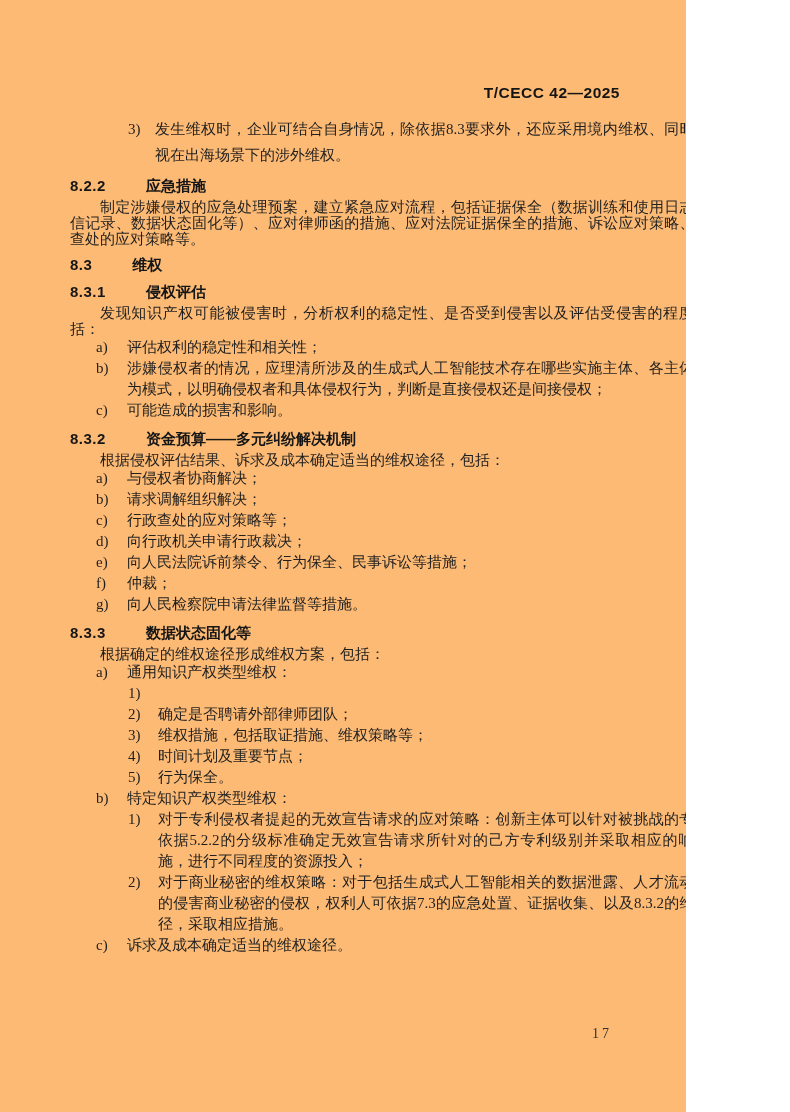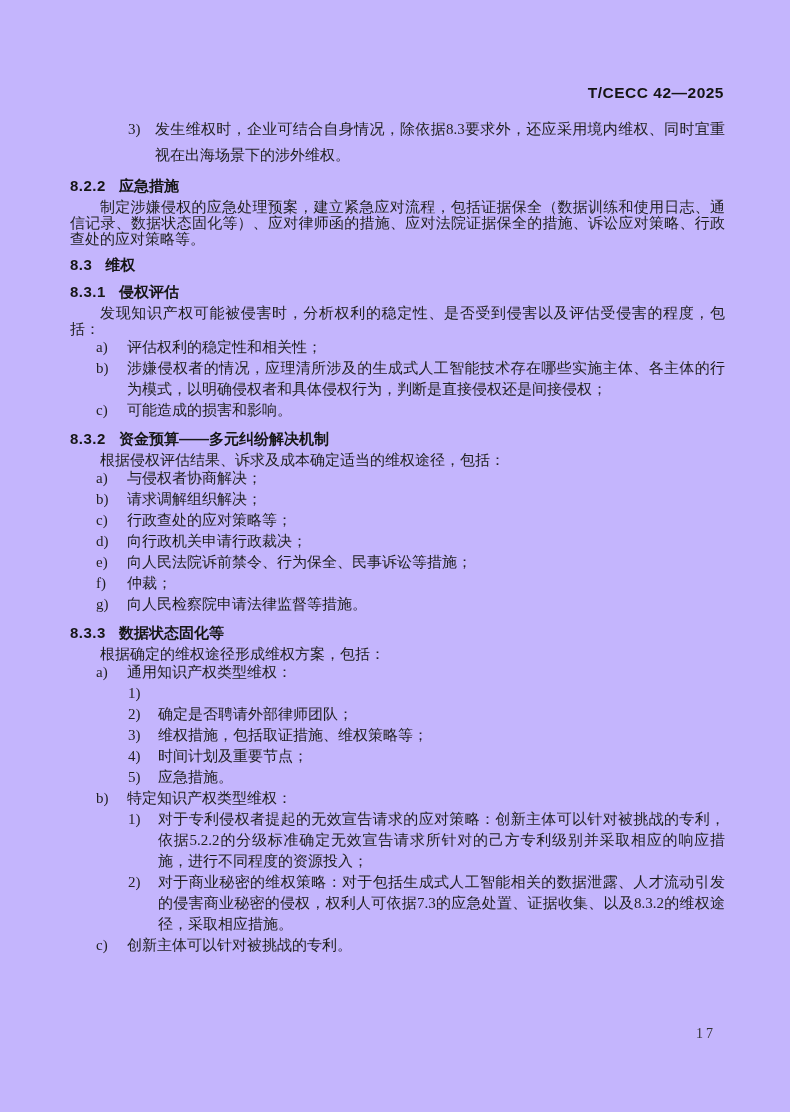--- a/index.html
+++ b/index.html
@@ -1,20 +1,20 @@
 <!DOCTYPE html>
 <html><head>
 <meta charset="utf-8">
 <style>
   html, body { margin: 0; padding: 0; background: #ffffff; }
   .page {
     position: relative;
-    width: 790px;
+    width: 686px;
     height: 1112px;
-    background: #c4b5fd;
+    background: #fdba74;
     color: #1f1f1f;
     font-family: "Liberation Serif", "DejaVu Serif", serif;
     font-size: 15px;
     overflow: hidden;
   }
   .doc-code {
     position: absolute;
     top: 84px;
     right: 66px;
     font-family: "Liberation Sans", "DejaVu Sans", sans-serif;
@@ -31,20 +31,21 @@
   }
   .heading {
     display: flex;
     align-items: baseline;
     font-family: "Liberation Sans", "DejaVu Sans", sans-serif;
     font-weight: bold;
     font-size: 15px;
     line-height: 19px;
     margin: 8px 0 4px 0;
     color: #161616;
+    gap: 27px;
   }
   .heading .num { margin-right: 13px; letter-spacing: 0.5px; }
   .para {
     margin: 0;
     text-indent: 2em;
     line-height: 16px;
     text-align: justify;
   }
   .li { display: flex; line-height: 21px; }
   .li .tx { flex: 1 1 auto; text-align: justify; }
@@ -163,38 +164,38 @@
     <div class="li lvl2">
       <span class="mk">3)</span>
       <span class="tx">维权措施，包括取证措施、维权策略等；</span>
     </div>
     <div class="li lvl2">
       <span class="mk">4)</span>
       <span class="tx">时间计划及重要节点；</span>
     </div>
     <div class="li lvl2">
       <span class="mk">5)</span>
-      <span class="tx">应急措施。</span>
+      <span class="tx">行为保全。</span>
     </div>
 
     <div class="li lvl1">
       <span class="mk">b)</span>
       <span class="tx">特定知识产权类型维权：</span>
     </div>
     <div class="li lvl2">
       <span class="mk">1)</span>
       <span class="tx">对于专利侵权者提起的无效宣告请求的应对策略：创新主体可以针对被挑战的专利，依据5.2.2的分级标准确定无效宣告请求所针对的己方专利级别并采取相应的响应措施，进行不同程度的资源投入；</span>
     </div>
     <div class="li lvl2">
       <span class="mk">2)</span>
       <span class="tx">对于商业秘密的维权策略：对于包括生成式人工智能相关的数据泄露、人才流动引发的侵害商业秘密的侵权，权利人可依据7.3的应急处置、证据收集、以及8.3.2的维权途径，采取相应措施。</span>
     </div>
 
     <div class="li lvl1">
       <span class="mk">c)</span>
-      <span class="tx">创新主体可以针对被挑战的专利。</span>
+      <span class="tx">诉求及成本确定适当的维权途径。</span>
     </div>
 
   </div>
 
   <div class="page-num">17</div>
 
 </div>
 
 </body></html>

